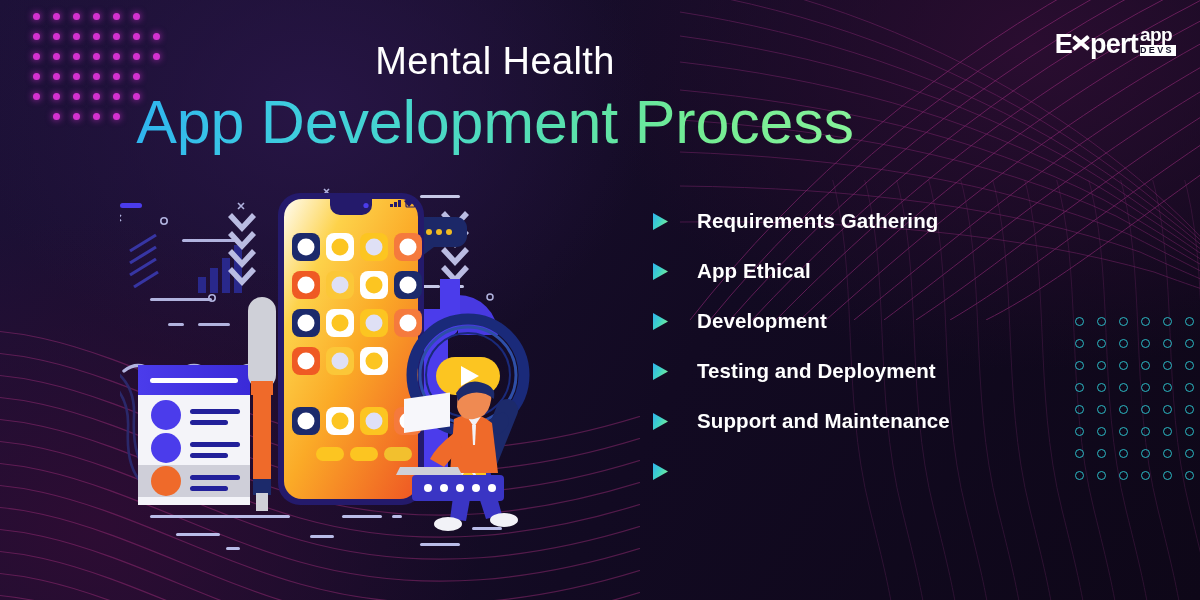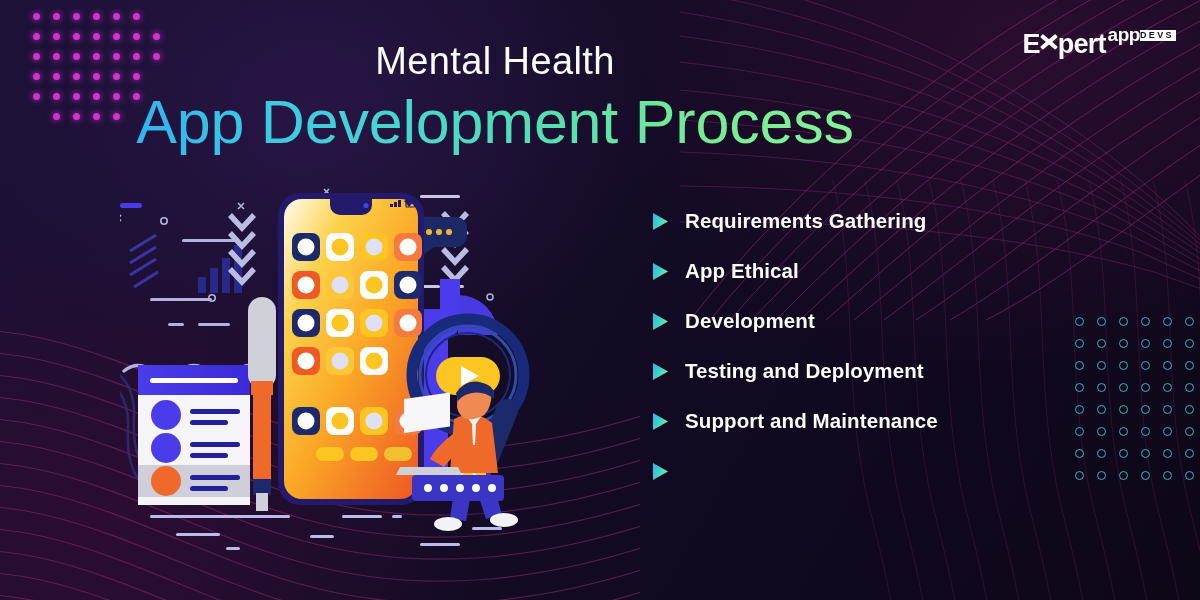--- a/index.html
+++ b/index.html
@@ -49,28 +49,28 @@
 
   
   .logo { position:absolute; right:24px; top:26px; display:flex; align-items:flex-end; gap:2px; }
   .logo-expert { font-size:27px; font-weight:800; color:#fff; letter-spacing:-.8px; line-height:.95;
     display:flex; align-items:baseline; }
   .logo-x { display:inline-block; width:17px; height:21px; position:relative; margin:0 .5px; }
   .logo-x:before, .logo-x:after { content:""; position:absolute; left:50%; top:50%; width:20px; height:4.2px;
     background:#fff; border-radius:1px; }
   .logo-x:before { transform:translate(-50%,-50%) rotate(40deg); }
   .logo-x:after  { transform:translate(-50%,-50%) rotate(-40deg); }
-  .logo-right { display:flex; flex-direction:row; align-items:center; margin-bottom:14px; }
+  .logo-right { display:flex; flex-direction:column; align-items:flex-start; margin-bottom:2px; }
   .logo-app { font-size:19px; font-weight:800; color:#fff; line-height:.92; letter-spacing:-.5px; text-align:center; }
   .logo-devs { background:#fff; color:#15122b; font-size:9px; font-weight:800; letter-spacing:2.4px;
     text-align:center; line-height:11px; padding:0 2px 0 0; margin-top:1.5px; }
 
   
   .list { position:absolute; left:652px; top:196px; width:440px; }
-  .li { display:flex; align-items:center; height:50px; gap:16px; }
+  .li { display:flex; align-items:center; height:50px; gap:28px; }
   .li .tri { width:17px; height:19px; flex:0 0 17px; }
   .li .txt { font-size:20.5px; font-weight:700; color:#ffffff; letter-spacing:.1px; white-space:nowrap; }
 
   
   .illu { position:absolute; left:120px; top:175px; width:480px; height:390px; }
   .illu svg { display:block; }
 </style>
 </head>
 <body>
 

